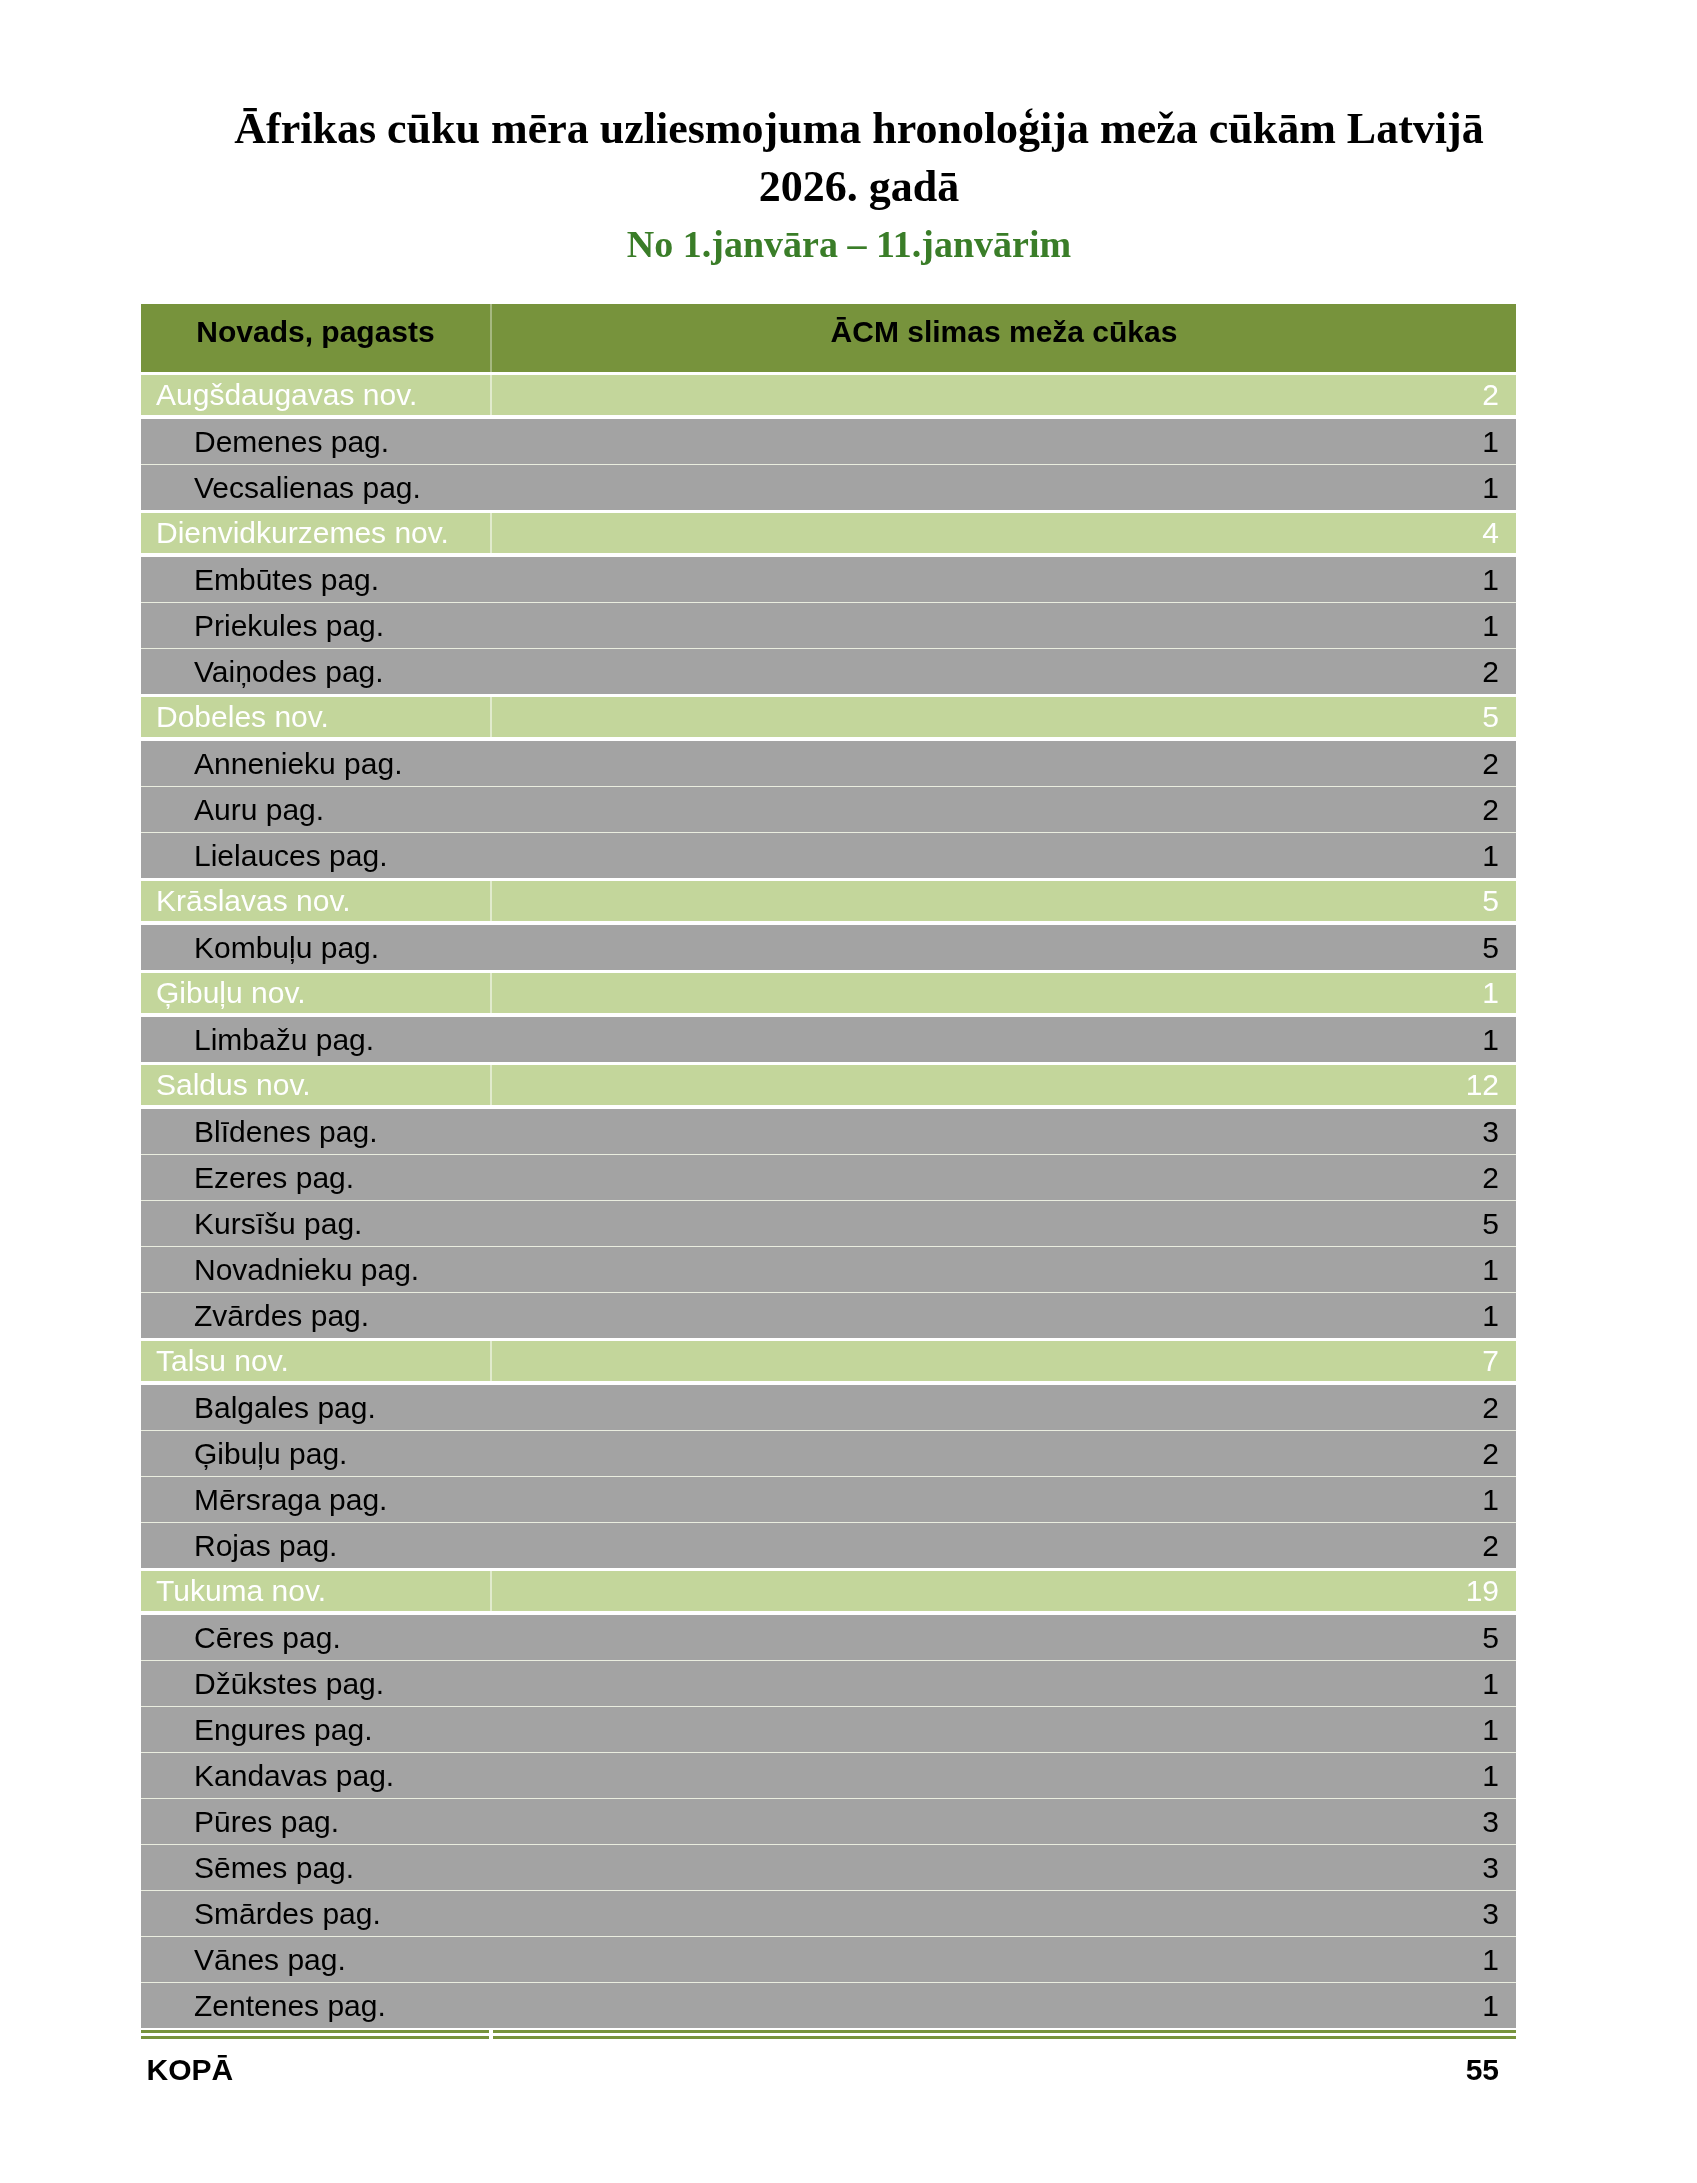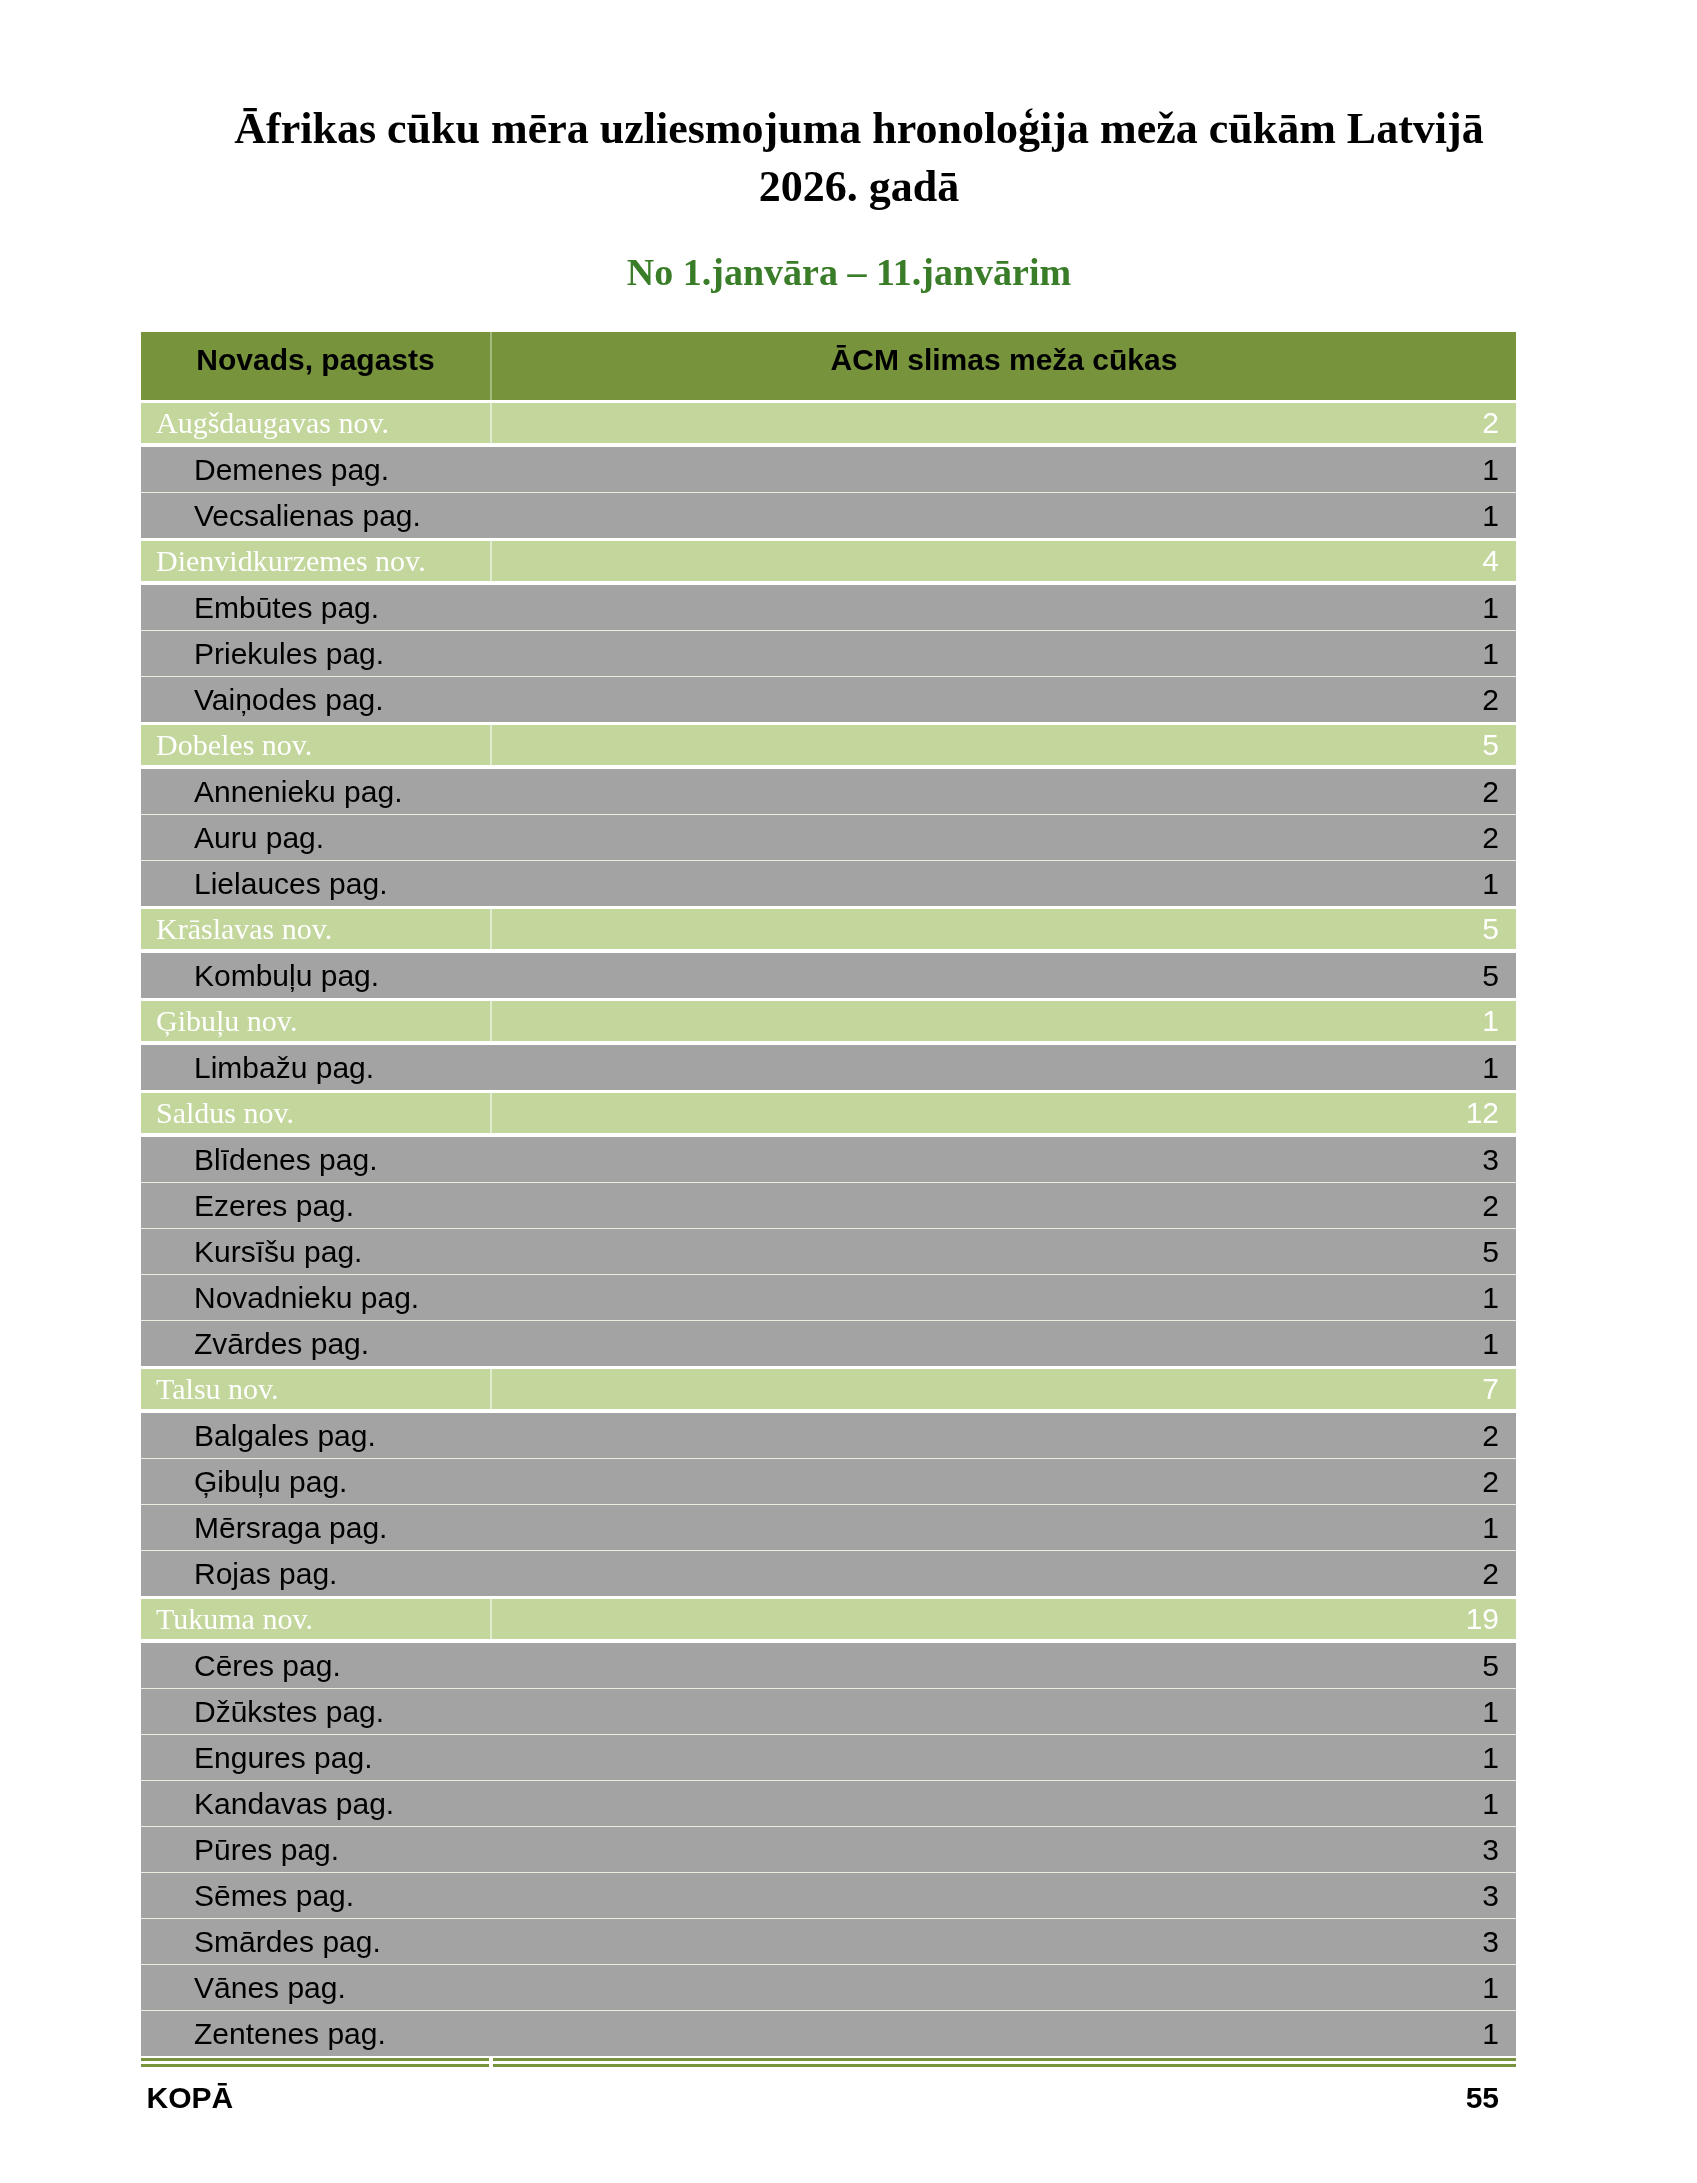--- a/index.html
+++ b/index.html
@@ -20,21 +20,21 @@
     margin-top:100px;
     text-align:center;
     font-family:"Liberation Serif",serif;
     font-weight:bold;
     font-size:44px;
     line-height:1.32;
     color:#000;
     padding-left:20px;
   }
   .doc-subtitle{
-    margin-top:34px;
+    margin-top:6px;
     text-align:center;
     font-family:"Liberation Serif",serif;
     font-weight:bold;
     font-size:38px;
     color:var(--subtitle-green);
   }
   .asf-table{
     margin:38px auto 0 141px;
     width:1375px;
     font-size:30px;
@@ -63,21 +63,20 @@
   
   .row.nov{
     background:var(--district-bg);
     color:#fff;
     border-top:3.4px solid #fff;
     border-bottom:3.4px solid #fff;
   }
   .row.nov .col1{
     padding-left:15px;
     border-right:2.1px solid rgba(255,255,255,0.5);
-    font-family:Liberation Serif, serif;
   }
   
   .row.pag{
     background:#a3a3a3;
     border-top:1.4px solid var(--pag-divider);
   }
   .row.nov + .row.pag{border-top-color:#fff;}
   .row.pag .col1{padding-left:53px;}
   
   .total-rule{

